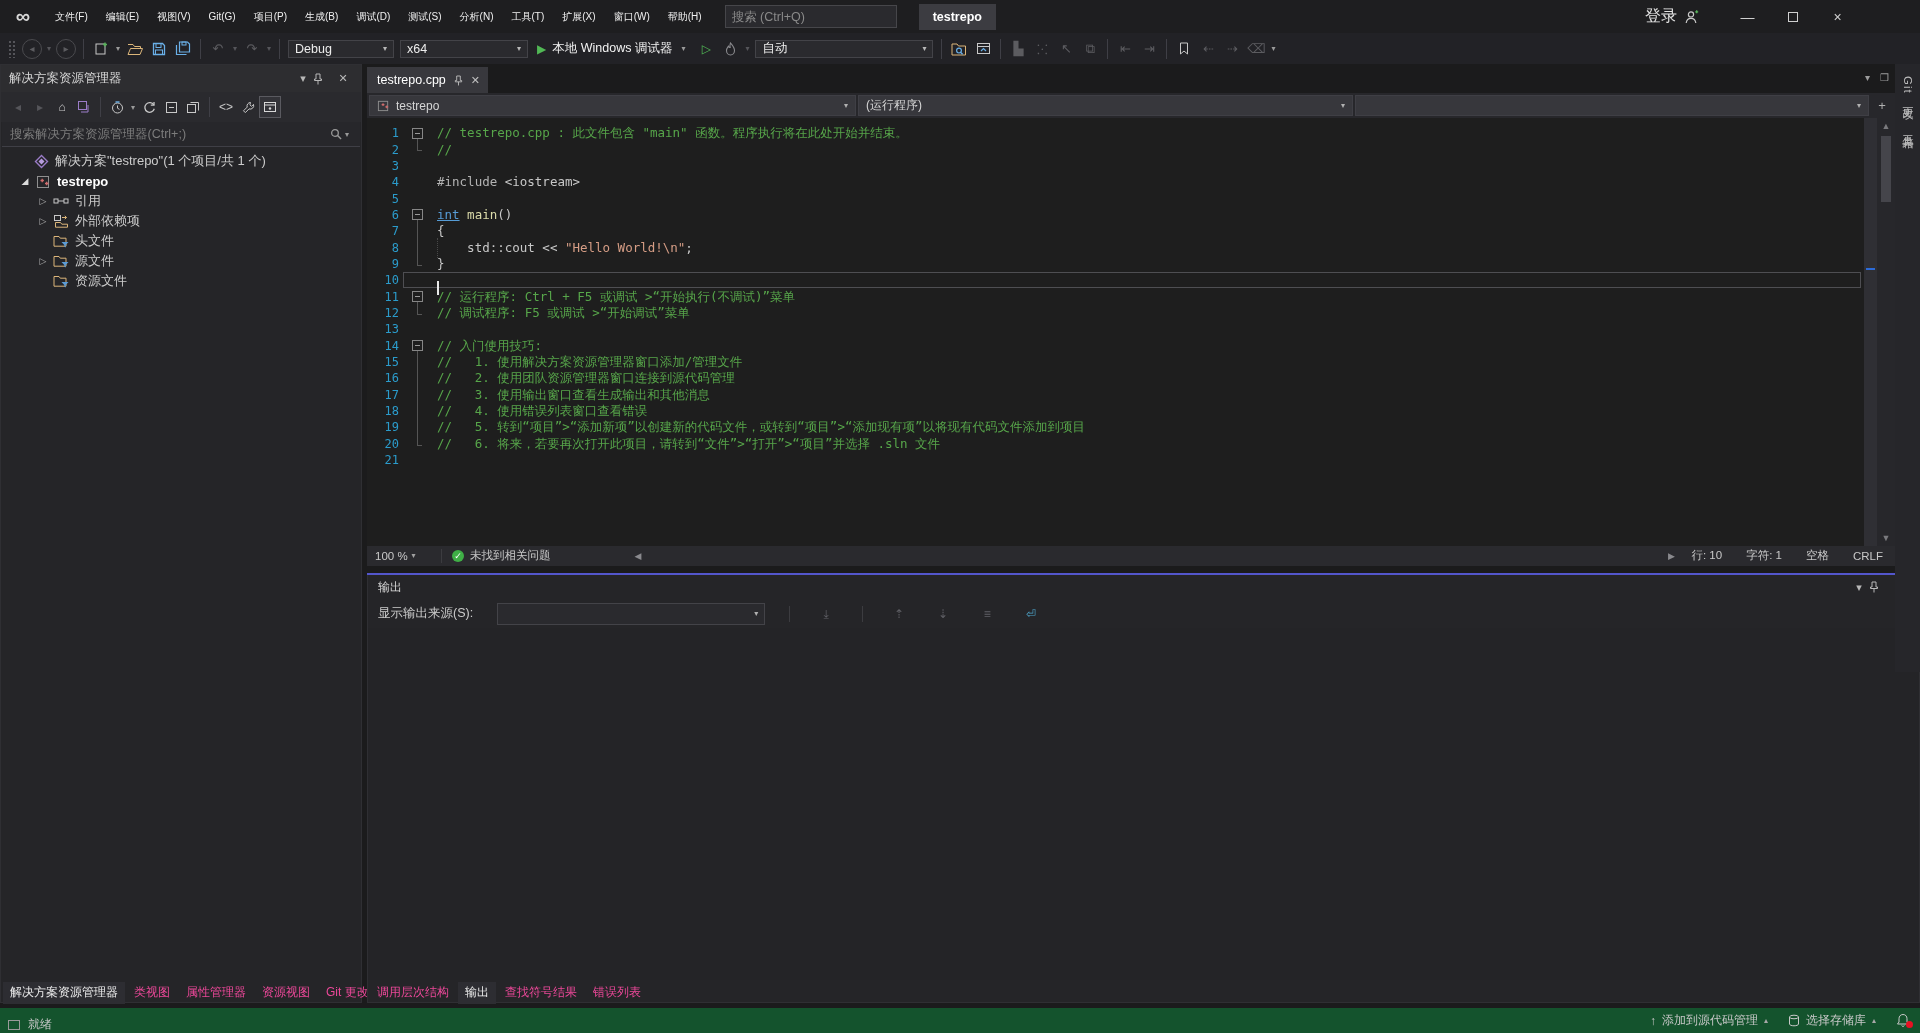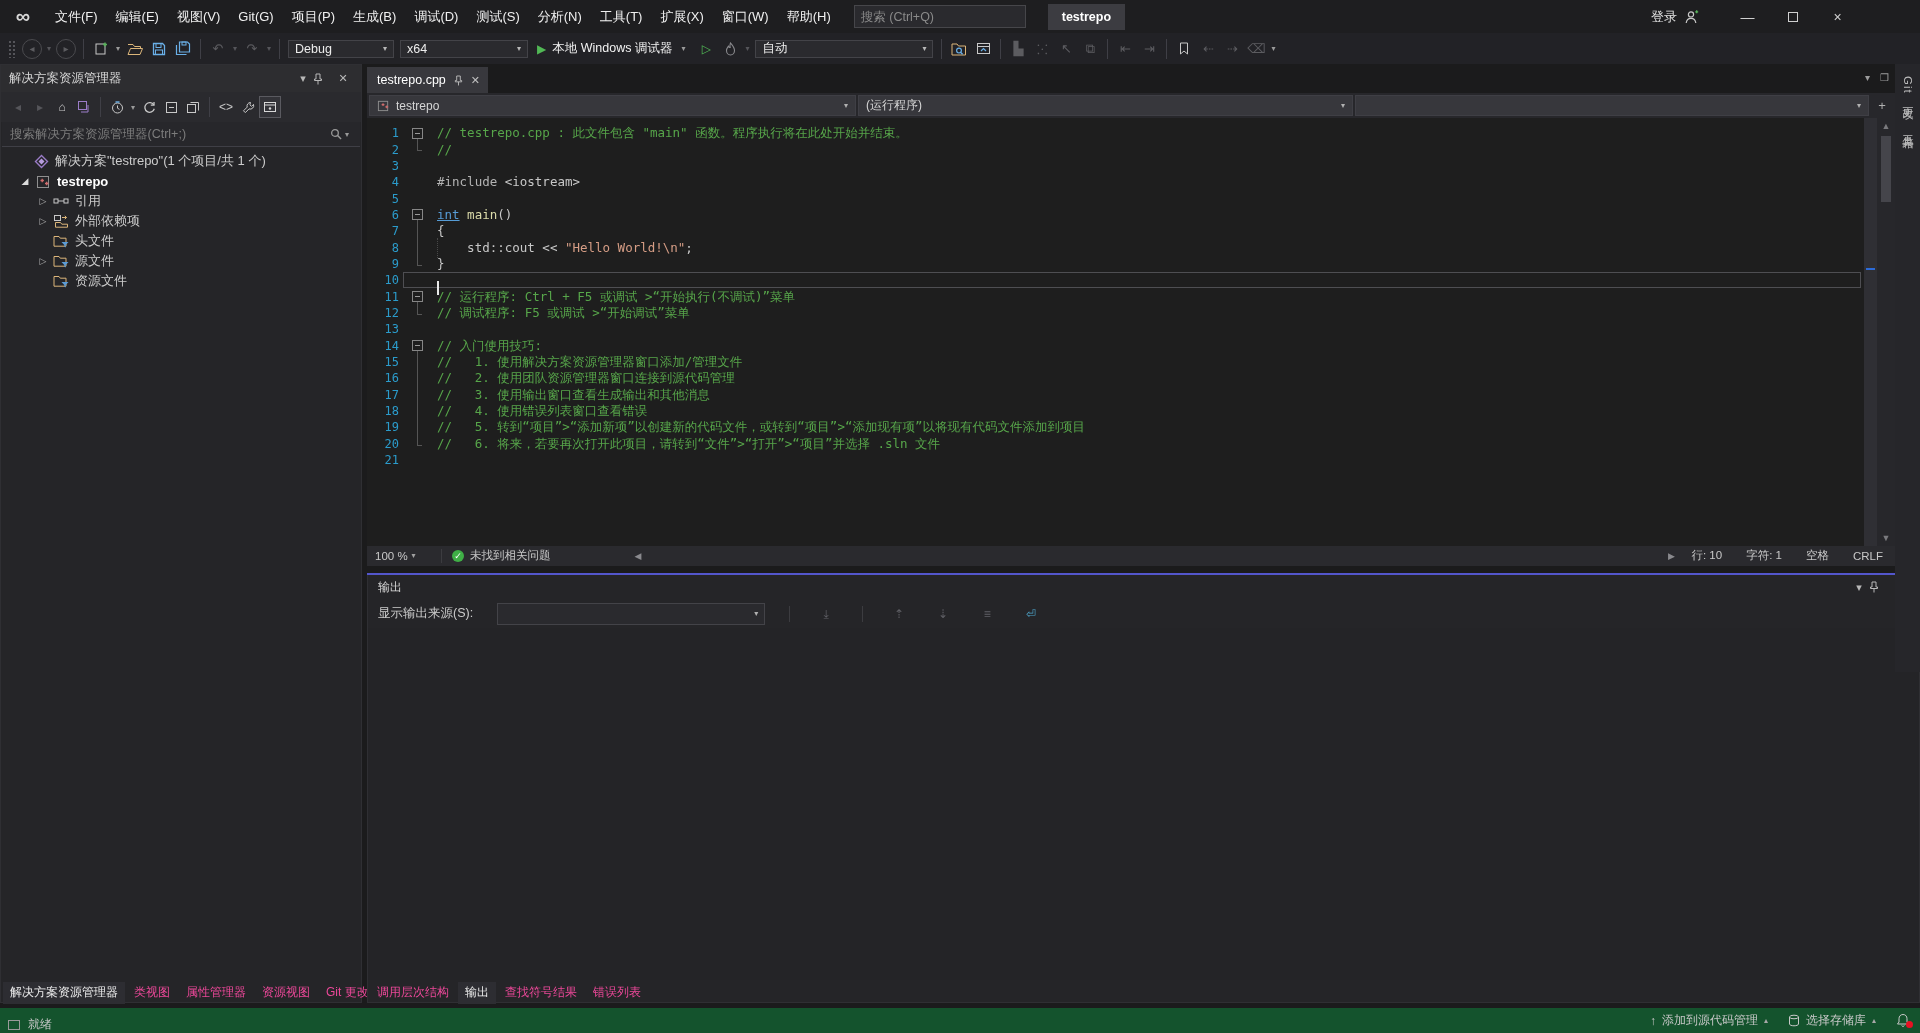--- a/index.html
+++ b/index.html
@@ -4,27 +4,27 @@
 <style>
   * { margin:0; padding:0; box-sizing:border-box; }
   html,body { background:#111; }
   body { font-family:"Liberation Sans", sans-serif; }
   #app { position:relative; width:1920px; height:1033px; background:#1b1b1c; color:#cccccc; overflow:hidden; user-select:none; font-size:13px; }
 
   
   .titlebar { position:absolute; top:0; left:0; right:0; height:33px; background:#1e1e20; display:flex; align-items:center; }
   .vs-logo { width:46px; height:33px; display:flex; align-items:center; justify-content:center; color:#d8d8d8; font-size:20px; font-weight:bold; }
   .menu-bar { display:flex; align-items:center; height:100%; }
-  .menu-item { padding:0 9px; height:100%; display:flex; align-items:center; color:#f0f0f0; font-size:13px; cursor:default; }
+  .menu-item { padding:0 9px; height:100%; display:flex; align-items:center; color:#f0f0f0; font-size:10px; cursor:default; }
   .qsearch { margin-left:14px; width:172px; height:23px; background:#2a2a2e; border:1px solid #46464a; display:flex; align-items:center; padding:0 6px; }
   .qsearch input { flex:1; background:transparent; border:none; outline:none; color:#9a9a9a; font-size:12.5px; font-family:"Liberation Sans",sans-serif; }
   .qsearch input::placeholder { color:#8a8a8a; }
   .sln-badge { margin-left:22px; height:26px; padding:0 14px; background:#3c3c41; color:#ffffff; font-weight:bold; font-size:12.5px; display:flex; align-items:center; }
   .title-right { position:absolute; right:0; top:0; height:33px; display:flex; align-items:center; }
-  .signin { display:flex; align-items:center; gap:6px; color:#e3e3e3; font-size:13px; margin-right:26px; }
+  .signin { display:flex; align-items:center; gap:6px; color:#e3e3e3; font-size:16px; margin-right:26px; }
   .win-btn { width:45px; height:33px; display:flex; align-items:center; justify-content:center; color:#d0d0d0; font-size:14px; }
   .restore-glyph { position:relative; width:10px; height:10px; }
   .restore-glyph::before { content:""; position:absolute; right:0; top:0; width:8px; height:8px; border:1px solid #d0d0d0; }
   .restore-glyph::after { content:""; position:absolute; left:0; bottom:0; width:8px; height:8px; border:1px solid #d0d0d0; background:#1e1e20; }
   .title-gap { width:60px; }
 
   
   .toolbar { position:absolute; top:33px; left:0; right:0; height:31px; background:#222226; display:flex; align-items:center; padding-left:4px; }
   .grip { width:8px; height:18px; margin:0 4px; background-image:radial-gradient(#55555a 1px, transparent 1.2px); background-size:4px 4px; }
   .tb-sep { width:1px; height:20px; background:#3f3f46; margin:0 5px; }

